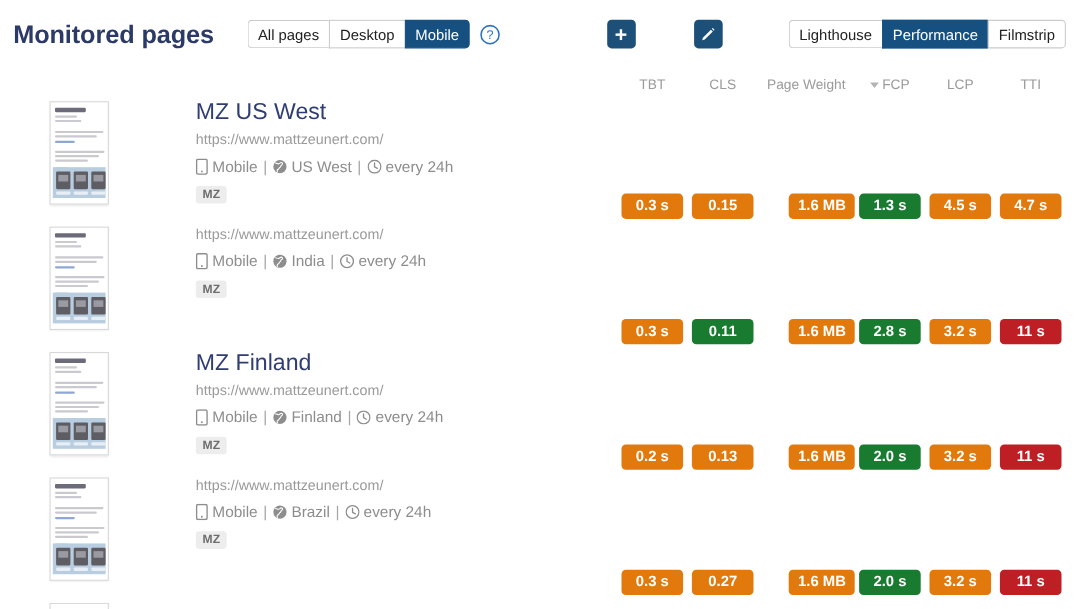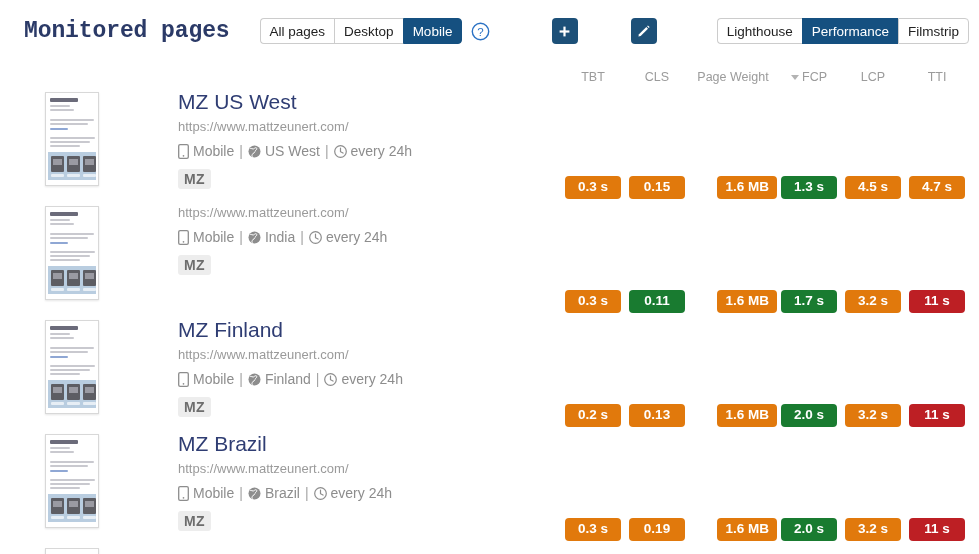--- a/index.html
+++ b/index.html
@@ -11,25 +11,24 @@
     overflow: hidden;
   }
   .page { position: relative; width: 979px; height: 554px; background:#fff; }
 
   
   .header {
     position: absolute; left: 0; top: 0; width: 979px; height: 62px;
     display: flex; align-items: center;
   }
   .page-title {
-    margin-left: 24px;
+    margin-left: 12px;
     font-size: 23px; font-weight: bold; color: #2b3a67;
     letter-spacing: -0.1px;
     white-space: nowrap;
-    font-family: Liberation Mono, monospace;
   }
   .seg-group {
     display: flex; margin-left: 30px; height: 26px;
     border-radius: 4px;
   }
   .seg-btn {
     display: flex; align-items: center; justify-content: center;
     height: 26px; padding: 0 9px;
     font-size: 13.5px; color: #222;
     background: #fff;
@@ -142,21 +141,21 @@
   .site-meta {
     font-size: 14px; color: #8d8d8d; line-height: 22px;
     margin-top: 3px; white-space: nowrap;
     display: flex; align-items: center; gap: 4px;
   }
   .site-meta .sep { color:#a5a5a5; margin: 0 1px; }
   .mi { display:inline-flex; align-items:center; }
   .tag {
     display: inline-block; margin-top: 7px;
     background: #ededed; color: #6d6d6d;
-    font-size: 14px; font-weight: bold;
+    font-size: 11px; font-weight: bold;
     padding: 2px 6px; border-radius: 3px;
     letter-spacing: 0.3px; cursor: pointer;
   }
 
   .metrics {
     position: absolute; right: 10px; top: 36px;
     display: flex; align-items: center; margin-top: 48px;
   }
   .metric-cell {
     width: 64px; display: flex; justify-content: center;
@@ -389,21 +388,21 @@
           <div class="metric-cell">
             <span class="badge orange">0.3 s</span>
           </div>
           <div class="metric-cell">
             <span class="badge green">0.11</span>
           </div>
           <div class="metric-cell wide">
             <span class="badge orange">1.6 MB</span>
           </div>
           <div class="metric-cell">
-            <span class="badge green">1.7 s</span>
+            <span class="badge green">2.8 s</span>
           </div>
           <div class="metric-cell">
             <span class="badge orange">3.2 s</span>
           </div>
           <div class="metric-cell">
             <span class="badge red">11 s</span>
           </div>
         </div>
       </div>
       <div class="row">
@@ -507,21 +506,20 @@
               <div class="th-box" style="left: 3px;"></div>
               <div class="th-box" style="left: 19px;"></div>
               <div class="th-box" style="left: 35px;"></div>
               <div class="th-cap" style="left: 3px; width: 13px;"></div>
               <div class="th-cap" style="left: 19px; width: 13px;"></div>
               <div class="th-cap" style="left: 35px; width: 13px;"></div>
             </div>
           </div>
         </div>
         <div class="row-info">
-          <div class="site-name">MZ Brazil</div>
           <div class="site-url">https://www.mattzeunert.com/</div>
           <div class="site-meta">
             <span class="mi">
               <svg width="11" height="15" viewBox="0 0 11 15">
                 <rect x="0.7" y="0.7" width="9.6" height="13.6" rx="1.4" fill="none" stroke="#8d8d8d" stroke-width="1.3"></rect>
                 <circle cx="5.5" cy="11.8" r="0.85" fill="#8d8d8d"></circle>
               </svg>
             </span>
             <span>Mobile</span>
             <span class="sep">|</span>
@@ -541,21 +539,21 @@
             </span>
             <span>every 24h</span>
           </div>
           <div><span class="tag">MZ</span></div>
         </div>
         <div class="metrics">
           <div class="metric-cell">
             <span class="badge orange">0.3 s</span>
           </div>
           <div class="metric-cell">
-            <span class="badge orange">0.19</span>
+            <span class="badge orange">0.27</span>
           </div>
           <div class="metric-cell wide">
             <span class="badge orange">1.6 MB</span>
           </div>
           <div class="metric-cell">
             <span class="badge green">2.0 s</span>
           </div>
           <div class="metric-cell">
             <span class="badge orange">3.2 s</span>
           </div>

